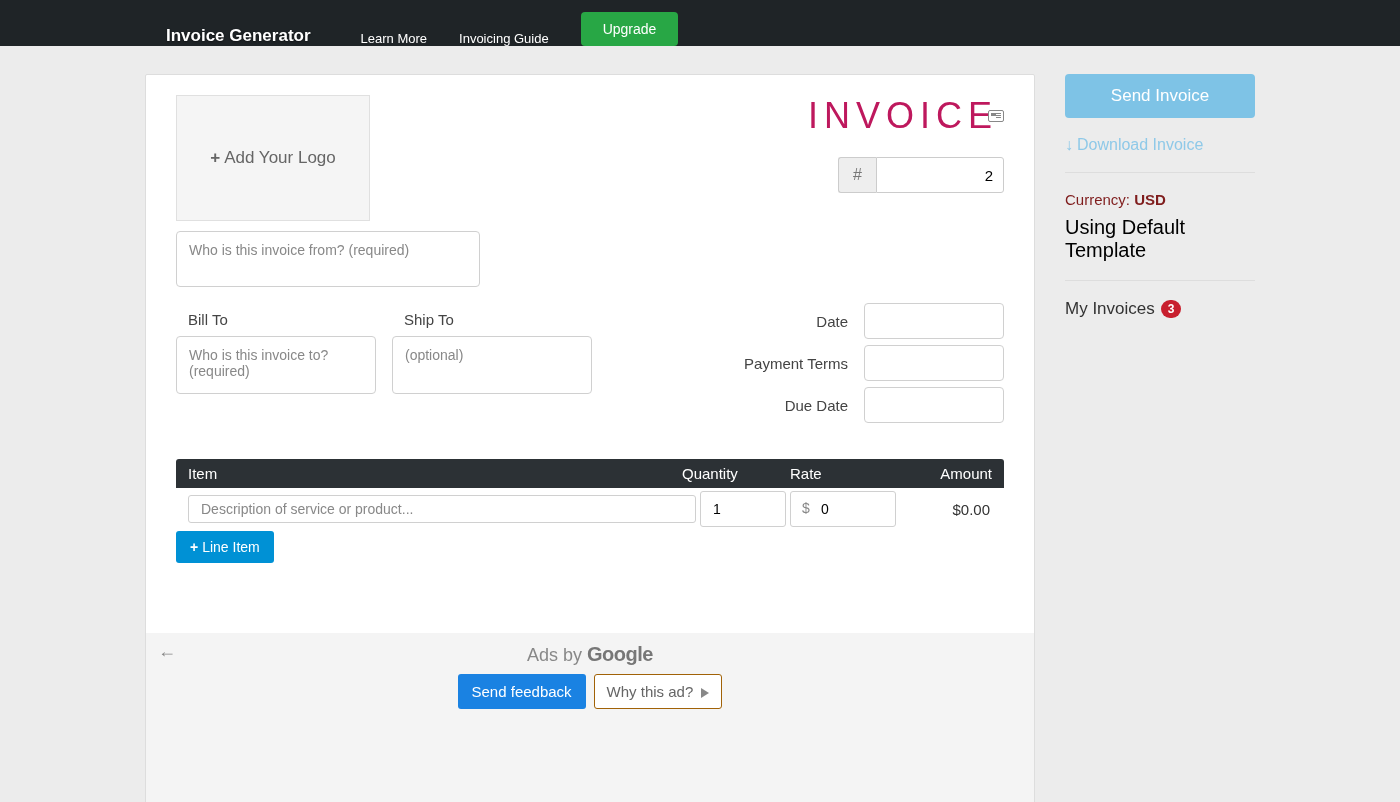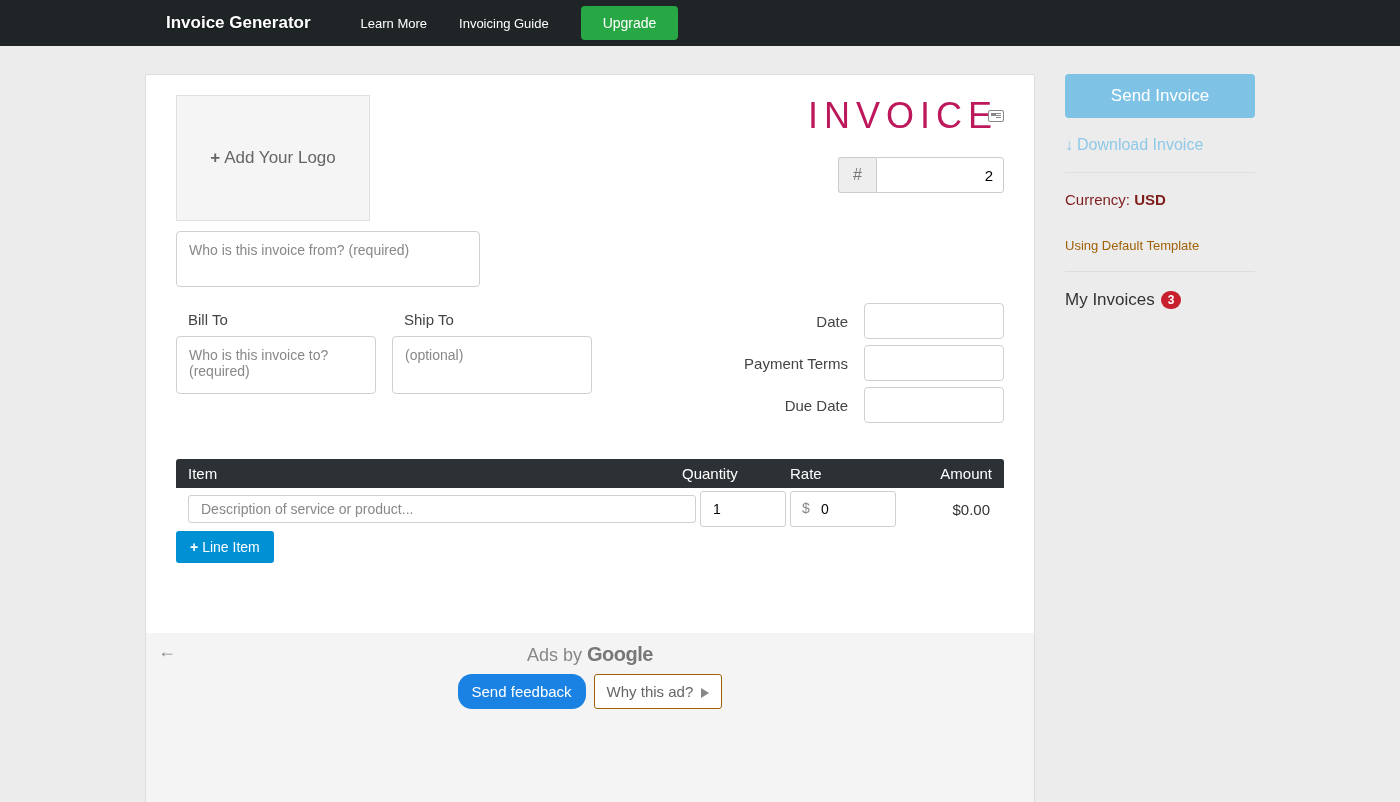--- a/index.html
+++ b/index.html
@@ -1,17 +1,17 @@
 <!DOCTYPE html>
 <html><head>
 <meta charset="utf-8">
 <style>
 * { box-sizing: border-box; margin: 0; padding: 0; }
 body { font-family: -apple-system, BlinkMacSystemFont, "Segoe UI", Helvetica, Arial, sans-serif; background: #ececec; color: #333; }
-.navbar { background: #1f2427; height: 46px; display: flex; align-items: center; padding: 0 0 0 166px; }
+.navbar { background: #1f2427; height: 46px; display: flex; align-items: flex-end; padding: 0 0 0 166px; }
 .navbar-brand { color: #fff; font-weight: 600; font-size: 17px; margin-right: 50px; text-shadow: 0 1px 2px rgba(0,0,0,0.5); }
 .nav-link { color: #fff; font-size: 13px; font-weight: 500; margin-right: 32px; cursor: pointer; }
 .btn-upgrade { background: #28a745; color: #fff; border: none; border-radius: 4px; padding: 9px 22px; font-size: 14px; font-weight: 500; cursor: pointer; }
 .container { display: flex; padding: 28px 0 0 0; margin: 0 auto; width: 1110px; gap: 30px; align-items: flex-start; }
 .invoice-card { background: #fff; width: 890px; border: 1px solid #ddd; border-radius: 2px; overflow: hidden; }
 .invoice-top { padding: 20px 30px 10px 30px; display: flex; justify-content: space-between; }
 .logo-drop { width: 194px; height: 126px; background: #f5f5f5; border: 1px solid #e0e0e0; display: flex; align-items: center; justify-content: center; color: #666; font-size: 17px; cursor: pointer; }
 .logo-drop .plus { font-weight: bold; margin-right: 4px; }
 .invoice-title { font-size: 36px; letter-spacing: 6px; color: #be185d; font-weight: 300; text-align: right; position: relative; }
 .cc-icon { display: inline-block; width: 16px; height: 12px; border: 1.5px solid #888; border-radius: 2px; position: relative; top: -6px; margin-left: -10px; }
@@ -44,31 +44,31 @@
 .rate-currency { position: absolute; left: 12px; top: 9px; color: #888; font-size: 14px; }
 .rate-input { width: 100%; border: 1px solid #d0d0d0; border-radius: 3px; height: 36px; padding: 0 12px 0 30px; font-size: 14px; }
 .amount-cell { width: 92px; text-align: right; font-size: 15px; color: #333; padding-right: 2px; }
 .btn-line { background: #009e74; background: #00a05c; color: #fff; border: none; border-radius: 3px; padding: 8px 14px; font-size: 14px; margin: 4px 0 0 30px; cursor: pointer; display: inline-flex; align-items: center; }
 .btn-line .plus { font-weight: bold; margin-right: 4px; }
 .ad-block { background: #f4f4f4; margin-top: 70px; padding: 10px 12px 140px 12px; position: relative; }
 .ad-back { color: #888; font-size: 18px; position: absolute; left: 12px; top: 8px; cursor: pointer; }
 .ad-title { text-align: center; color: #888; font-size: 18px; }
 .ad-title b { font-family: Arial; font-weight: bold; color: #777; font-size: 20px; letter-spacing: -0.5px; }
 .ad-buttons { display: flex; justify-content: center; gap: 8px; margin-top: 8px; }
-.btn-feedback { background: #1a82e2; color: #fff; border: none; border-radius: 14px; padding: 8px 14px; font-size: 15px; cursor: pointer; }
+.btn-feedback { background: #1a82e2; color: #fff; border: none; border-radius: 3px; padding: 8px 14px; font-size: 15px; cursor: pointer; }
 .btn-why { background: #fff; color: #666; border: 1px solid #a16207; border-radius: 3px; padding: 8px 12px; font-size: 15px; cursor: pointer; }
 .tri { display:inline-block; width:0; height:0; border-top:5px solid transparent; border-bottom:5px solid transparent; border-left:8px solid #888; margin-left:4px; vertical-align:middle; }
 .sidebar { width: 190px; }
 .btn-send { width: 100%; background: #7ec3e6; color: #fff; border: none; border-radius: 4px; padding: 12px 0; font-size: 17px; font-weight: 500; cursor: pointer; }
 .btn-download { color: #8fc9e8; font-size: 16px; margin-top: 18px; cursor: pointer; display: flex; align-items: center; }
 .btn-download .arrow { margin-right: 4px; font-weight: bold; }
 .divider { border-top: 1px solid #ddd; margin: 18px 0; }
 .currency-line { font-size: 15px; color: #7f1d1d; }
 .currency-line b { font-weight: 700; }
-.template-line { color: #a16207; font-size: 13px; margin-top: 30px; }
+.template-line { color: #000000; font-size: 20px; margin-top: 8px; }
 .my-invoices { font-size: 17px; color: #333; display: flex; align-items: center; gap: 6px; cursor: pointer; }
 .badge { background: #c81f2e; color: #fff; border-radius: 10px; font-size: 12px; padding: 2px 7px; font-weight: 600; }
 .btn-line { background:#0091d5; }
 </style>
 </head>
 <body>
 
 <div class="navbar">
   <div class="navbar-brand">Invoice Generator</div>
   <div class="nav-link">Learn More</div>

